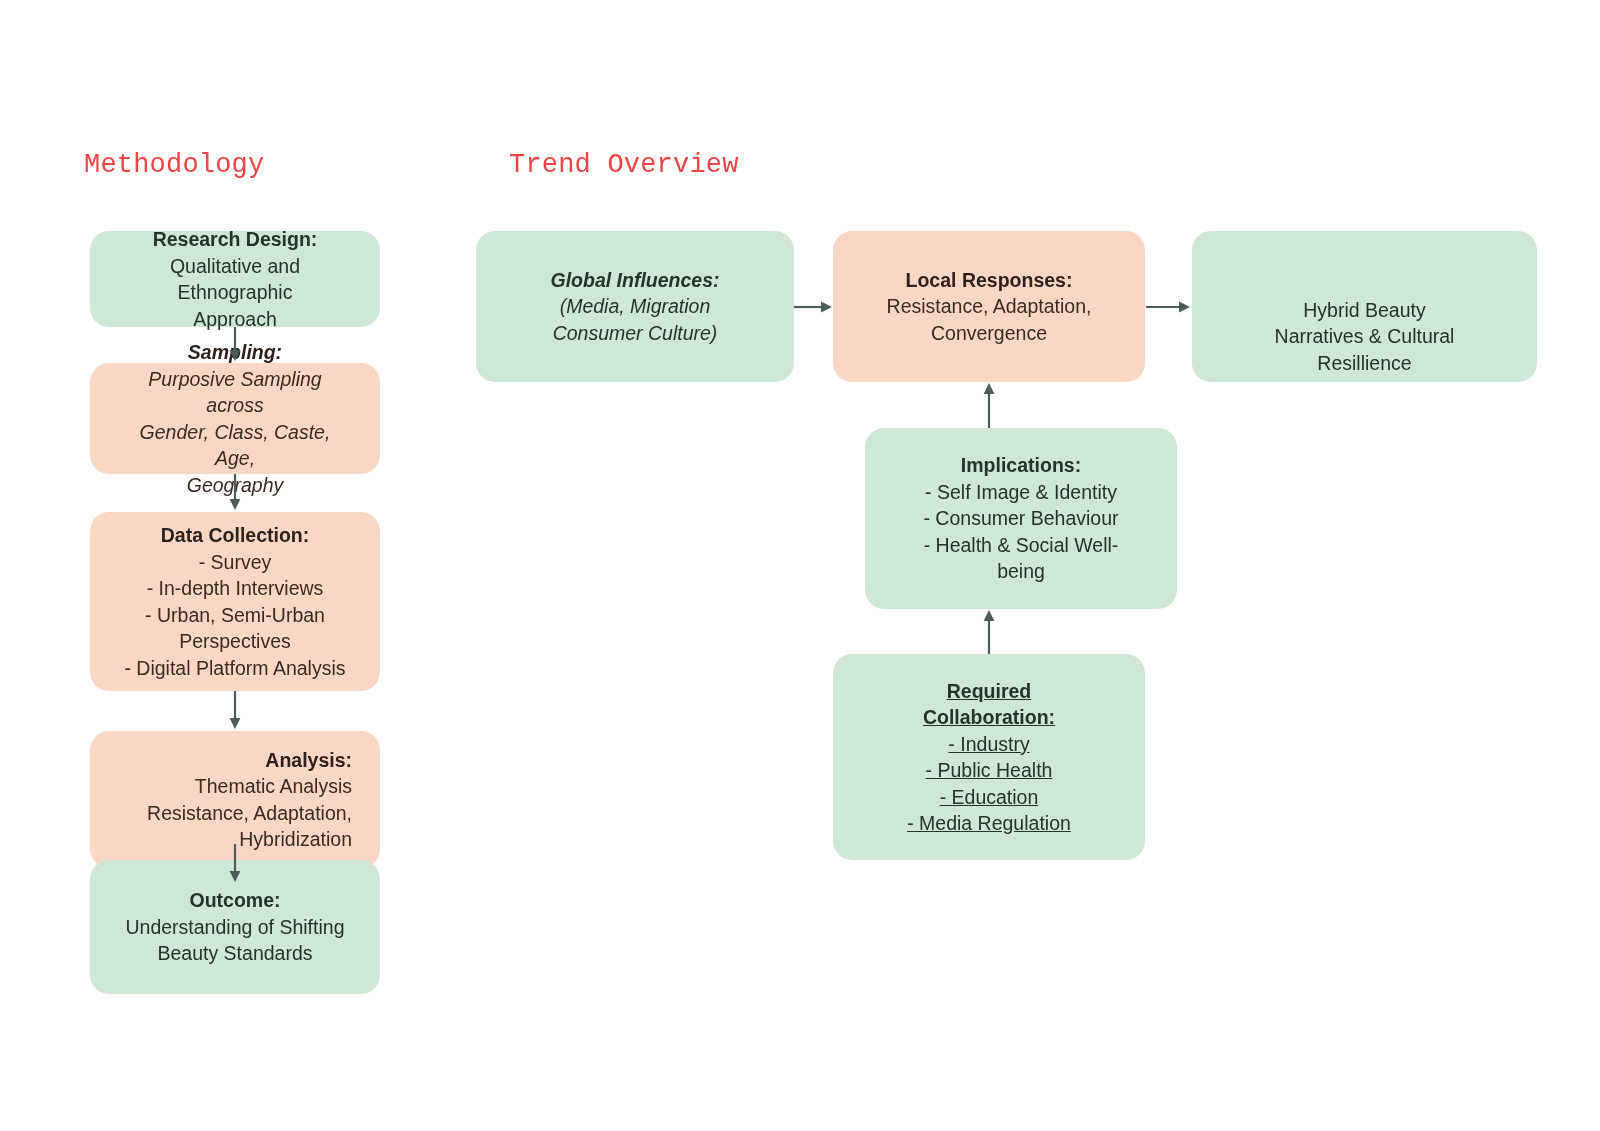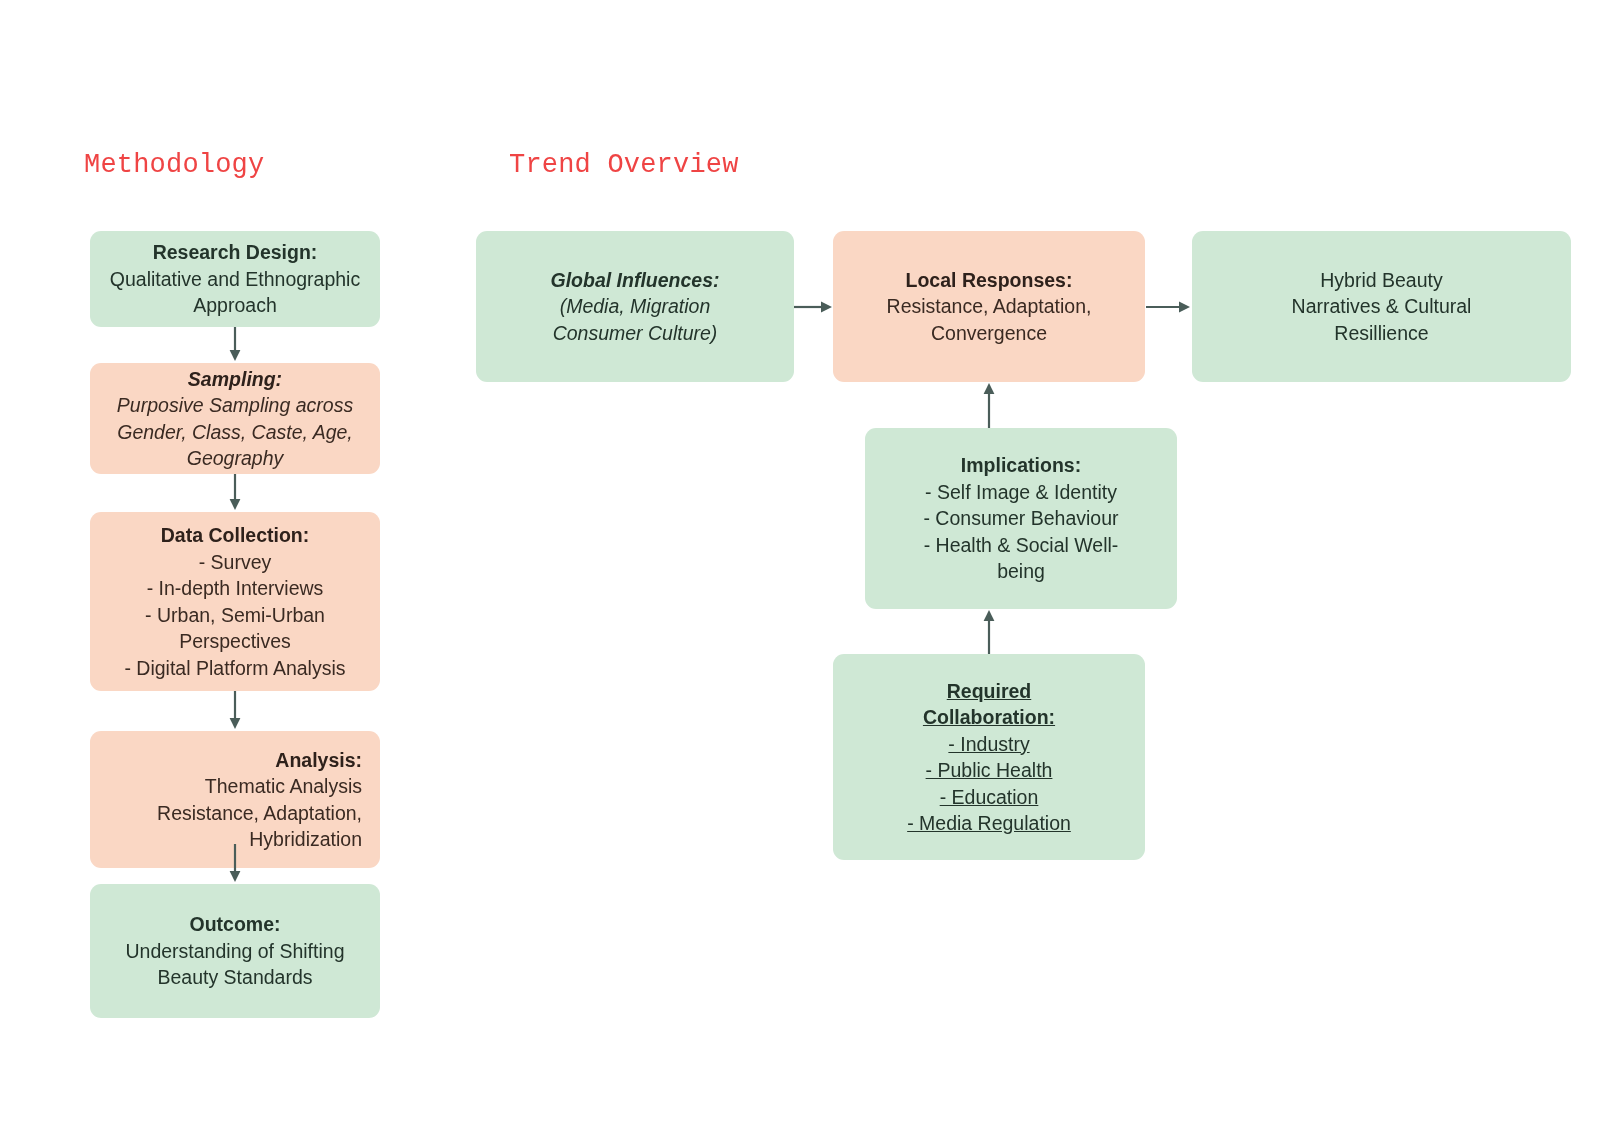--- a/index.html
+++ b/index.html
@@ -23,26 +23,26 @@
     font-family: Liberation Mono, monospace;
     font-size: 27px;
     font-weight: 400;
     color: #ef4444;
     letter-spacing: 0.2px;
     white-space: nowrap;
   }
   .node {
     position: absolute;
     box-sizing: border-box;
-    border-radius: 11px;
+    border-radius: 19px;
     display: flex;
     align-items: center;
     justify-content: center;
     text-align: center;
-    padding: 6px 18px;
+    padding: 6px 28px;
     font-size: 19.5px;
     line-height: 26.5px;
     color: #23342b;
     font-family: "Liberation Sans", sans-serif;
   }
   .node .inner { width: 100%; }
   .node .hdr {
     font-weight: 700;
     display: block;
   }
@@ -96,21 +96,21 @@
 
   <div class="node pink" style="left:90px; top:731px; width:290px; height:137px;text-align:right;">
     <div class="inner">
       <span class="hdr">Analysis:</span>
       <span class="ln">Thematic Analysis</span>
       <span class="ln">Resistance, Adaptation,</span>
       <span class="ln">Hybridization</span>
     </div>
   </div>
 
-  <div class="node green" style="left:90px; top:884px; width:290px; height:134px;justify-content:flex-end;">
+  <div class="node green" style="left:90px; top:860px; width:290px; height:134px;justify-content:flex-end;">
     <div class="inner">
       <span class="hdr">Outcome:</span>
       <span class="ln">Understanding of Shifting</span>
       <span class="ln">Beauty Standards</span>
     </div>
   </div>
 
   <div class="arrow" style="left:225px; top:327px;">
     <svg width="20" height="36" viewBox="0 0 20 36">
       <line x1="10" y1="0" x2="10" y2="25" stroke="#4a5d59" stroke-width="2.2"></line>
@@ -148,21 +148,21 @@
   </div>
 
   <div class="node pink" style="left:833px; top:231px; width:312px; height:151px;">
     <div class="inner">
       <span class="hdr">Local Responses:</span>
       <span class="ln">Resistance, Adaptation,</span>
       <span class="ln">Convergence</span>
     </div>
   </div>
 
-  <div class="node green" style="left:1192px; top:231px; width:379px; height:151px;">
+  <div class="node green" style="left:1192px; top:231px; width:345px; height:151px;align-items:flex-end;">
     <div class="inner">
       <span class="ln">Hybrid Beauty</span>
       <span class="ln">Narratives &amp; Cultural</span>
       <span class="ln">Resillience</span>
     </div>
   </div>
 
   <div class="node green" style="left:833px; top:428px; width:312px; height:181px;margin-left:32px;">
     <div class="inner">
       <span class="hdr">Implications:</span>

